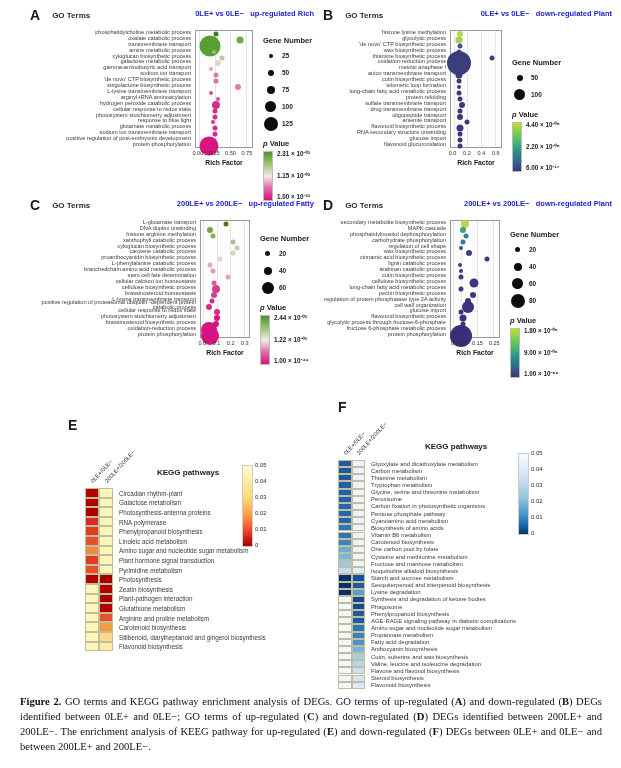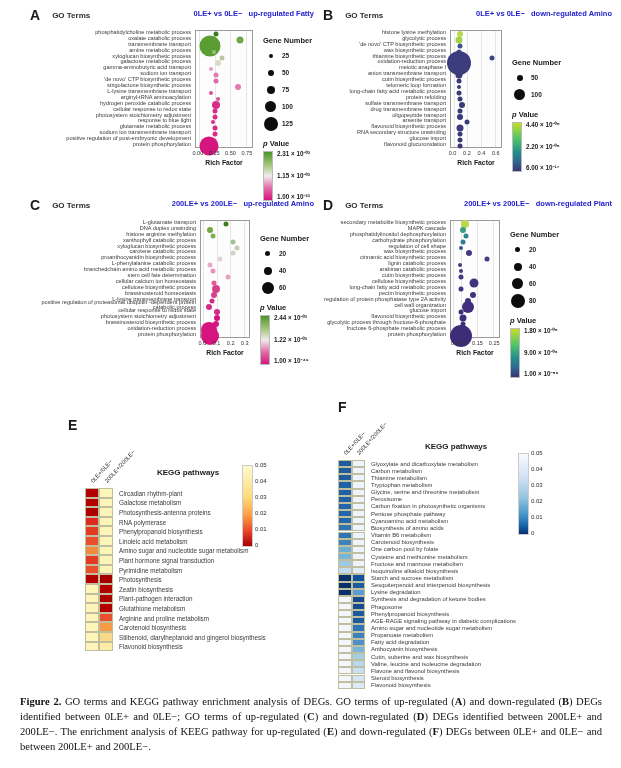--- a/index.html
+++ b/index.html
@@ -43,21 +43,21 @@
            font-size:10.6px;line-height:1.42;color:#111;text-align:justify;}
 </style>
 </head>
 <body>
 
 <div id="page">
   <div id="panel-A" class="go-panel" style="left:30px;top:8px;width:290px;">
       <div class="go-header">
         <div class="panel-letter">A</div>
         <div class="go-terms-lab">GO Terms</div>
-        <div class="go-title">0LE+ vs 0LE−   up-regulated Fatty</div>
+        <div class="go-title">0LE+ vs 0LE−   up-regulated Rich</div>
       </div>
       <div class="go-body" style="height: 118px;">
         <div class="labels-col" style="width: 165px;">
           <div class="term-label" style="top: 2.95px;">phosphatidylcholine metabolic process</div>
           <div class="term-label" style="top: 8.85px;">oxalate catabolic process</div>
           <div class="term-label" style="top: 14.75px;">transmembrane transport</div>
           <div class="term-label" style="top: 20.65px;">amine metabolic process</div>
           <div class="term-label" style="top: 26.55px;">xyloglucan biosynthetic process</div>
           <div class="term-label" style="top: 32.45px;">galactose metabolic process</div>
           <div class="term-label" style="top: 38.35px;">gamma-aminobutyric acid transport</div>
@@ -151,21 +151,21 @@
         <div class="xtick" style="left: 33.125%;">0.25</div>
         <div class="xtick" style="left: 61.25%;">0.50</div>
         <div class="xtick" style="left: 89.375%;">0.75</div>
         <div class="xlabel">Rich Factor</div>
       </div>
     </div>
   <div id="panel-B" class="go-panel" style="left:323px;top:8px;width:295px;">
       <div class="go-header">
         <div class="panel-letter">B</div>
         <div class="go-terms-lab">GO Terms</div>
-        <div class="go-title">0LE+ vs 0LE−   down-regulated Amino</div>
+        <div class="go-title">0LE+ vs 0LE−   down-regulated Plant</div>
       </div>
       <div class="go-body" style="height: 118px;">
         <div class="labels-col" style="width: 127px;">
           <div class="term-label" style="top: 2.95px;">histone lysine methylation</div>
           <div class="term-label" style="top: 8.85px;">glycolytic process</div>
           <div class="term-label" style="top: 14.75px;">'de novo' CTP biosynthetic process</div>
           <div class="term-label" style="top: 20.65px;">wax biosynthetic process</div>
           <div class="term-label" style="top: 26.55px;">thiamine biosynthetic process</div>
           <div class="term-label" style="top: 32.45px;">oxidation-reduction process</div>
           <div class="term-label" style="top: 38.35px;">meiotic anaphase I</div>
@@ -241,21 +241,21 @@
         <div class="xtick" style="left: 32.6923%;">0.2</div>
         <div class="xtick" style="left: 60.3846%;">0.4</div>
         <div class="xtick" style="left: 88.0769%;">0.6</div>
         <div class="xlabel">Rich Factor</div>
       </div>
     </div>
   <div id="panel-C" class="go-panel" style="left:30px;top:198px;width:290px;">
       <div class="go-header">
         <div class="panel-letter">C</div>
         <div class="go-terms-lab">GO Terms</div>
-        <div class="go-title">200LE+ vs 200LE−   up-regulated Amino</div>
+        <div class="go-title">200LE+ vs 200LE−   up-regulated Fatty</div>
       </div>
       <div class="go-body" style="height: 118px;">
         <div class="labels-col" style="width: 170px;">
           <div class="term-label" style="top: 2.95px;">L-glutamate transport</div>
           <div class="term-label" style="top: 8.85px;">DNA duplex unwinding</div>
           <div class="term-label" style="top: 14.75px;">histone arginine methylation</div>
           <div class="term-label" style="top: 20.65px;">xanthophyll catabolic process</div>
           <div class="term-label" style="top: 26.55px;">xyloglucan biosynthetic process</div>
           <div class="term-label" style="top: 32.45px;">carotene catabolic process</div>
           <div class="term-label" style="top: 38.35px;">proanthocyanidin biosynthetic process</div>

